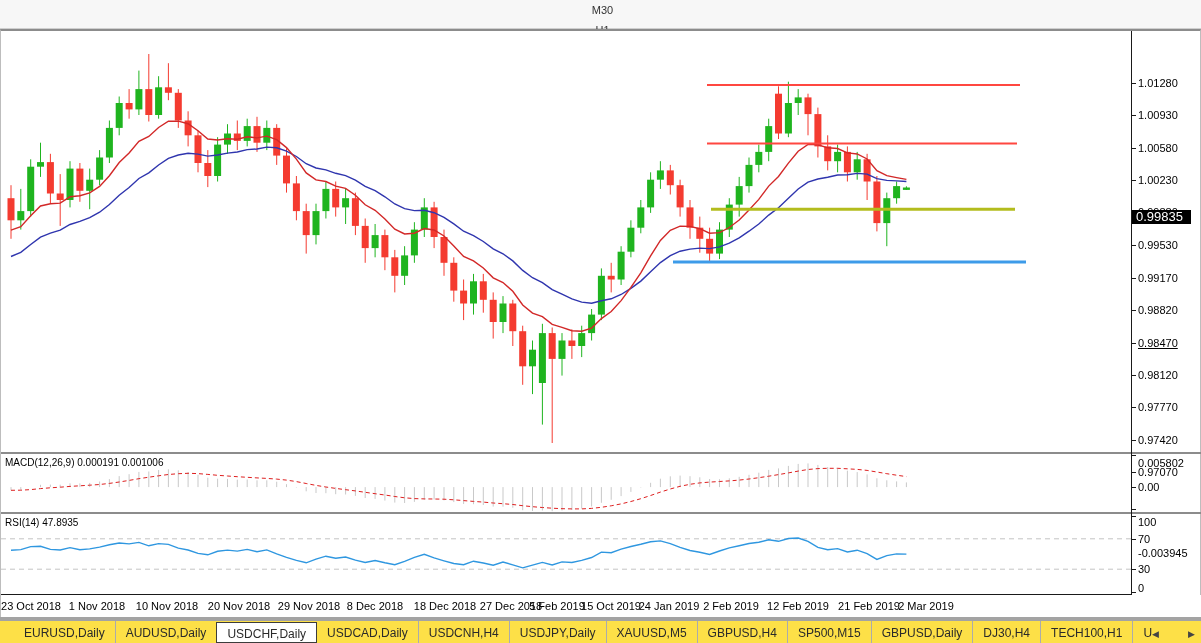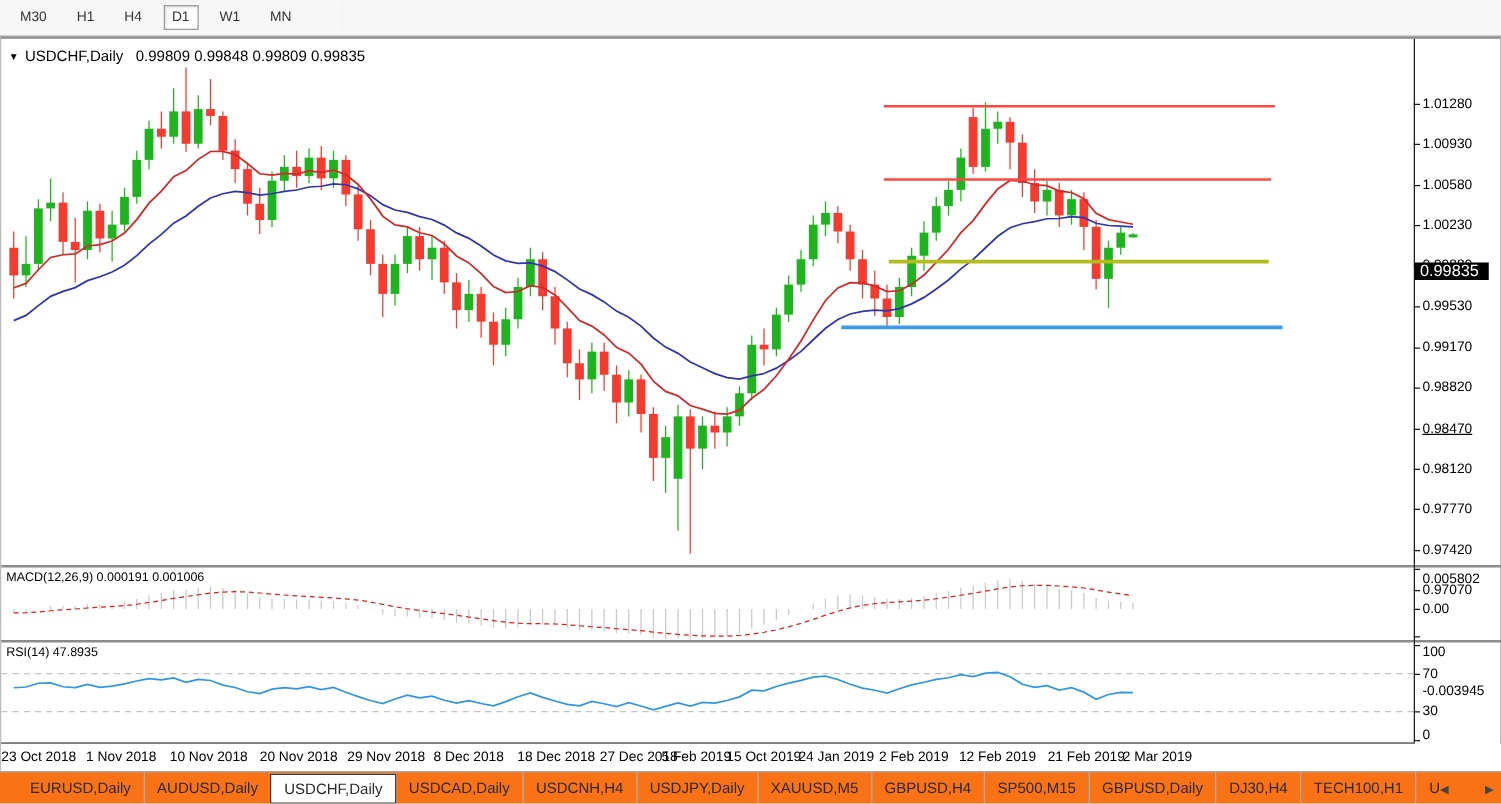--- a/index.html
+++ b/index.html
@@ -7,21 +7,21 @@
   #app {
     position:relative; width:1201px; height:643px; overflow:hidden;
     background:#efefef;
     font-family:"Liberation Sans","DejaVu Sans",sans-serif;
     font-size:11px; color:#1a1a1a;
   }
   
   #toolbar {
     position:absolute; left:0; top:0; width:1201px; height:29px;
     background:#f7f7f7; border-bottom:1px solid #cfcfcf;
-    display:flex; align-items:center; padding-left:4px;
+    display:flex; align-items:center; padding-left:4px;flex-direction:column;
   }
   .tf-btn {
     padding:3px 6px; margin:0 5px; color:#333; cursor:default;
     border:1px solid transparent; font-size:11px;
   }
   .tf-btn.active {
     background:#fdfdfd; border:1px solid #9d9d9d;
     box-shadow:inset 1px 1px 2px rgba(0,0,0,0.12);
   }
   .tb-divider { width:1px; height:22px; background:#cccccc; margin-left:28px; border-right:1px solid #ffffff; }
@@ -57,21 +57,21 @@
     position:absolute; left:1131px; width:59px; height:14px;
     background:#000; color:#fff; font-size:13px; line-height:14px;
     padding-left:4px; z-index:5;
   }
   
   #date-axis { position:absolute; left:0; top:564px; width:1201px; height:23px; background:#fff; }
   .date-label { position:absolute; top:5px; transform:translateX(-50%); font-size:11px; color:#000; white-space:nowrap; }
   
   #tabbar {
     position:absolute; left:0; top:617px; width:1201px; height:26px;
-    background:#f97316; border-top:1px solid #a3a3a3;text-align:right;
+    background:#fde047; border-top:4px solid #a3a3a3;text-align:right;
   }
   #tabs { display:flex; align-items:stretch; height:100%; padding-left:14px; }
   .tab {
     padding:5px 10px 0 10px; font-size:12px; color:#2a2a2a; white-space:nowrap; cursor:default;
   }
   .tab + .tab { border-left:1px solid #ababab; }
   .tab.active {
     background:#ffffff; border:1px solid #3c3c3c; border-left:1px solid #3c3c3c;
     margin-top:1px; padding-top:4px;
   }
@@ -284,23 +284,20 @@
           <rect x="901.9" y="155.5" width="7" height="2.4000000000000057" fill="#1FB41F"></rect>
         </g>
         <path d="M10,224.5 L19.8,220.3 L29.7,212.5 L39.5,205.1 L49.4,201.1 L59.2,198.1 L69,192.5 L78.9,189.4 L88.7,185.6 L98.6,180.2 L108.4,172.5 L118.2,163.3 L128.1,155.5 L137.9,146.5 L147.8,140.8 L157.6,133 L167.4,126.4 L177.3,123 L187.1,121.2 L197,122.1 L206.8,124.1 L216.6,123 L226.5,121.1 L236.3,120 L246.2,117.6 L256,117 L265.8,115.1 L275.7,115.8 L285.5,119.1 L295.4,124.5 L305.2,131.7 L315,136 L324.9,137.9 L334.7,141.3 L344.6,143.6 L354.4,148.1 L364.2,154.3 L374.1,158.7 L383.9,164.8 L393.8,172 L403.6,176.7 L413.4,178.6 L423.3,178.3 L433.1,180.7 L443,185.3 L452.8,191.9 L462.6,199.2 L472.5,203.7 L482.3,209.5 L492.2,216.9 L502,221.8 L511.8,228.9 L521.7,238.4 L531.5,245.7 L541.4,250.7 L551.2,257.6 L561,262.2 L570.9,266.9 L580.7,270.1 L590.6,271.2 L600.4,268.7 L610.2,266.8 L620.1,262.5 L629.9,256.4 L639.8,249.1 L649.6,239.8 L659.4,230.6 L669.3,223.6 L679.1,219.2 L689,217.1 L698.8,216.1 L708.6,216.6 L718.5,214.9 L728.3,211.1 L738.2,205.9 L748,199.2 L757.8,192 L767.7,183.1 L777.5,175.7 L787.4,166.2 L797.2,157 L807,150.2 L816.9,147 L826.7,145.3 L836.6,143 L846.4,142.8 L856.2,141.4 L866.1,142.1 L875.9,146.6 L885.8,148.4 L895.6,148.9 L905.4,149.5" fill="none" stroke="#2F35AE" stroke-width="1.4"></path>
         <path d="M10,198.2 L19.8,194.7 L29.7,183.8 L39.5,174 L49.4,171.8 L59.2,171.1 L69,164.8 L78.9,163.7 L88.7,160.8 L98.6,154.4 L108.4,143.7 L118.2,130.5 L128.1,120.9 L137.9,109.3 L147.8,104.5 L157.6,95.5 L167.4,89.2 L177.3,89.1 L187.1,91.7 L197,98.8 L206.8,107 L216.6,108 L226.5,106.8 L236.3,107.2 L246.2,104.8 L256,105.9 L265.8,104.1 L275.7,107.6 L285.5,115.6 L295.4,127.1 L305.2,140.9 L315,147.9 L324.9,149.5 L334.7,154.2 L344.6,156.4 L354.4,163.2 L364.2,172.8 L374.1,178.3 L383.9,186.9 L393.8,197.2 L403.6,202 L413.4,201.2 L423.3,196.5 L433.1,198 L443,204 L452.8,213.9 L462.6,224.4 L472.5,228.9 L482.3,236 L492.2,245.8 L502,250.5 L511.8,259.3 L521.7,273 L531.5,281.1 L541.4,284.7 L551.2,292.4 L561,295.3 L570.9,298.7 L580.7,299.2 L590.6,296.1 L600.4,286.6 L610.2,279.5 L620.1,268.6 L629.9,255.4 L639.8,240.8 L649.6,223.9 L659.4,208.4 L669.3,198.3 L679.1,194.2 L689,194.4 L698.8,196.7 L708.6,201.2 L718.5,200.6 L728.3,195.5 L738.2,188 L748,177.9 L757.8,167.4 L767.7,154.1 L777.5,144.5 L787.4,131.1 L797.2,119.2 L807,112.4 L816.9,112.8 L826.7,115.8 L836.6,116.5 L846.4,120.9 L856.2,122 L866.1,127 L875.9,138.7 L885.8,143.7 L895.6,145.6 L905.4,147.4" fill="none" stroke="#D22828" stroke-width="1.4"></path>
         <line x1="706" y1="53" x2="1019" y2="53" stroke="#FF4740" stroke-width="2"></line>
         <line x1="706" y1="111.6" x2="1016" y2="111.6" stroke="#FF4740" stroke-width="2"></line>
         <line x1="710" y1="177.2" x2="1014" y2="177.2" stroke="#B3BC1D" stroke-width="3"></line>
         <line x1="672" y1="229.9" x2="1025" y2="229.9" stroke="#3D9BE9" stroke-width="3"></line>
       </svg>
 
-    <div id="chart-header">
-      <span class="dd">▼</span><span class="sym">USDCHF,Daily</span><span>0.99809 0.99848 0.99809 0.99835</span>
-    </div>
 
     <div class="splitter" id="split1"></div>
     <svg id="macd-svg" class="pane" viewBox="0 0 1130 58">
         <g>
           <line x1="10" y1="33.1" x2="10" y2="36.3" stroke="#c9c9c9" stroke-width="1"></line>
           <line x1="19.8" y1="33.1" x2="19.8" y2="35.7" stroke="#c9c9c9" stroke-width="1"></line>
           <line x1="29.7" y1="33.1" x2="29.7" y2="33.1" stroke="#c9c9c9" stroke-width="1"></line>
           <line x1="39.5" y1="33.1" x2="39.5" y2="30.8" stroke="#c9c9c9" stroke-width="1"></line>
           <line x1="49.4" y1="33.1" x2="49.4" y2="30.6" stroke="#c9c9c9" stroke-width="1"></line>
           <line x1="59.2" y1="33.1" x2="59.2" y2="30.7" stroke="#c9c9c9" stroke-width="1"></line>

